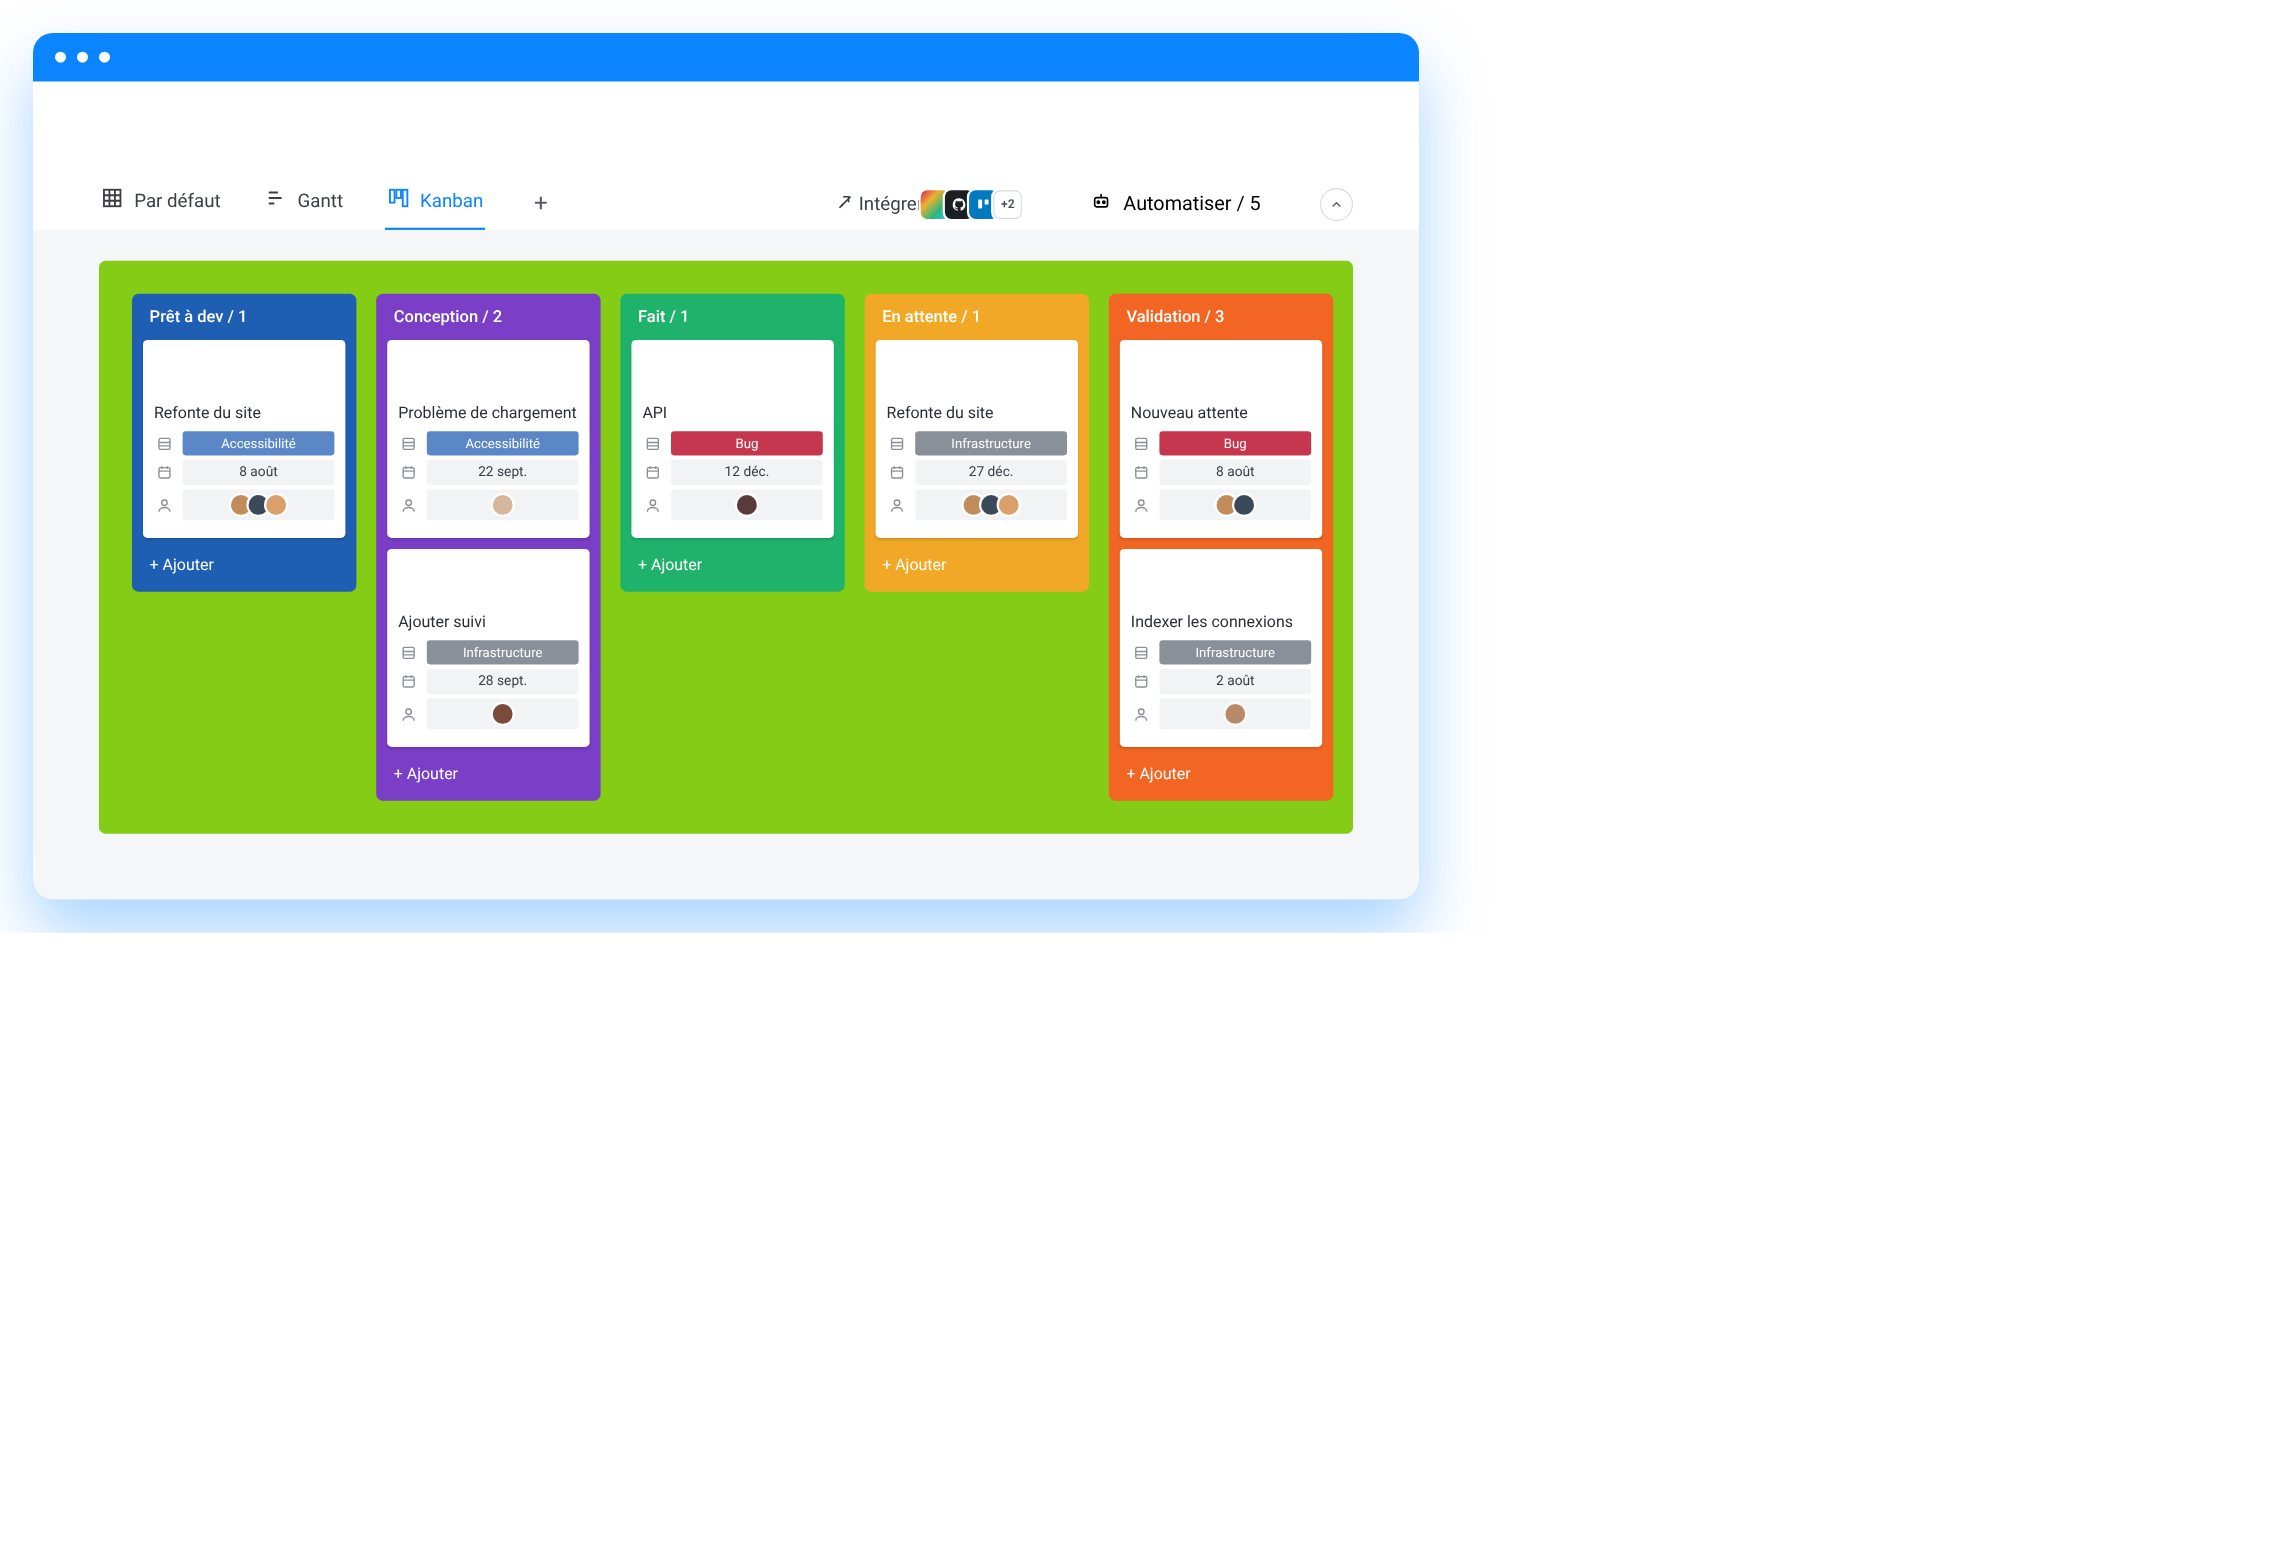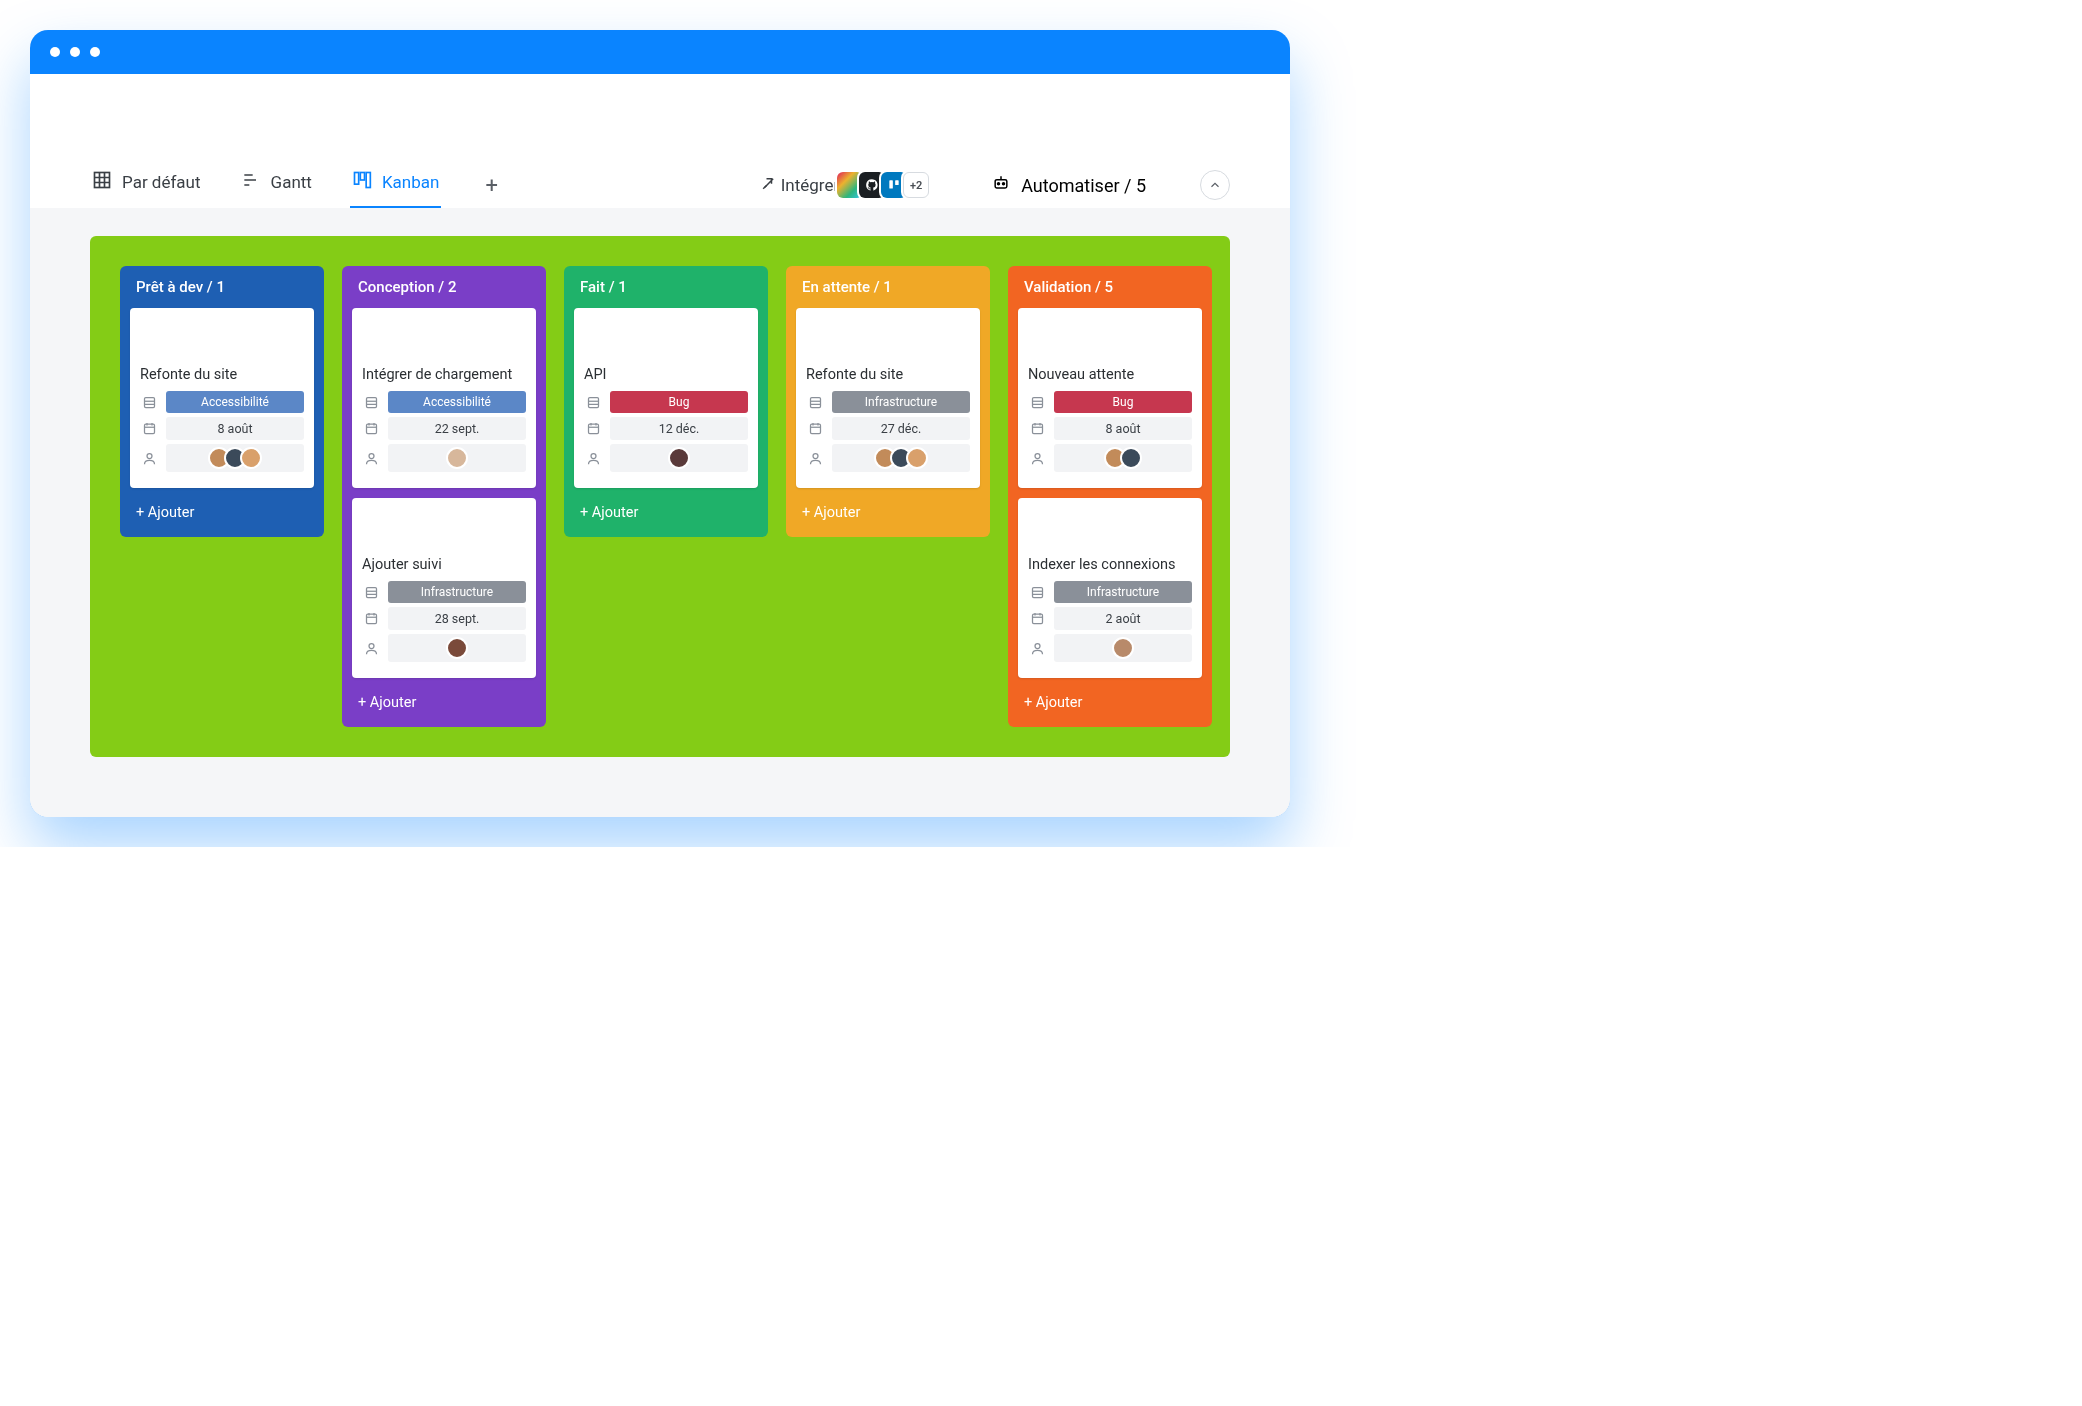--- a/index.html
+++ b/index.html
@@ -305,21 +305,21 @@
                   <span class="avatar" style="background: rgb(59, 74, 90);"></span>
                   <span class="avatar" style="background: rgb(217, 160, 107);"></span>
                 </div>
               </div>
             </div>
             <div class="add-card">+ Ajouter</div>
           </div>
           <div class="col" style="background: rgb(122, 62, 199);">
             <div class="col-head">Conception / 2</div>
             <div class="card">
-              <div class="card-title">Intégrer de chargement</div>
+              <div class="card-title">Problème de chargement</div>
               <div class="meta-row">
                 <span class="meta-ico">
                   <svg viewBox="0 0 24 24" fill="none" stroke="currentColor" stroke-width="2">
                     <rect x="4" y="4" width="16" height="16" rx="2"></rect>
                     <line x1="4" y1="10" x2="20" y2="10"></line>
                     <line x1="4" y1="15" x2="20" y2="15"></line>
                   </svg>
                 </span>
                 <div class="pill" style="background: rgb(91, 135, 199);">Accessibilité</div>
               </div>
@@ -457,21 +457,21 @@
                 <div class="avatars-wrap">
                   <span class="avatar" style="background: rgb(194, 139, 90);"></span>
                   <span class="avatar" style="background: rgb(59, 74, 90);"></span>
                   <span class="avatar" style="background: rgb(217, 160, 107);"></span>
                 </div>
               </div>
             </div>
             <div class="add-card">+ Ajouter</div>
           </div>
           <div class="col" style="background: rgb(242, 101, 34);">
-            <div class="col-head">Validation / 5</div>
+            <div class="col-head">Validation / 3</div>
             <div class="card">
               <div class="card-title">Nouveau attente</div>
               <div class="meta-row">
                 <span class="meta-ico">
                   <svg viewBox="0 0 24 24" fill="none" stroke="currentColor" stroke-width="2">
                     <rect x="4" y="4" width="16" height="16" rx="2"></rect>
                     <line x1="4" y1="10" x2="20" y2="10"></line>
                     <line x1="4" y1="15" x2="20" y2="15"></line>
                   </svg>
                 </span>

